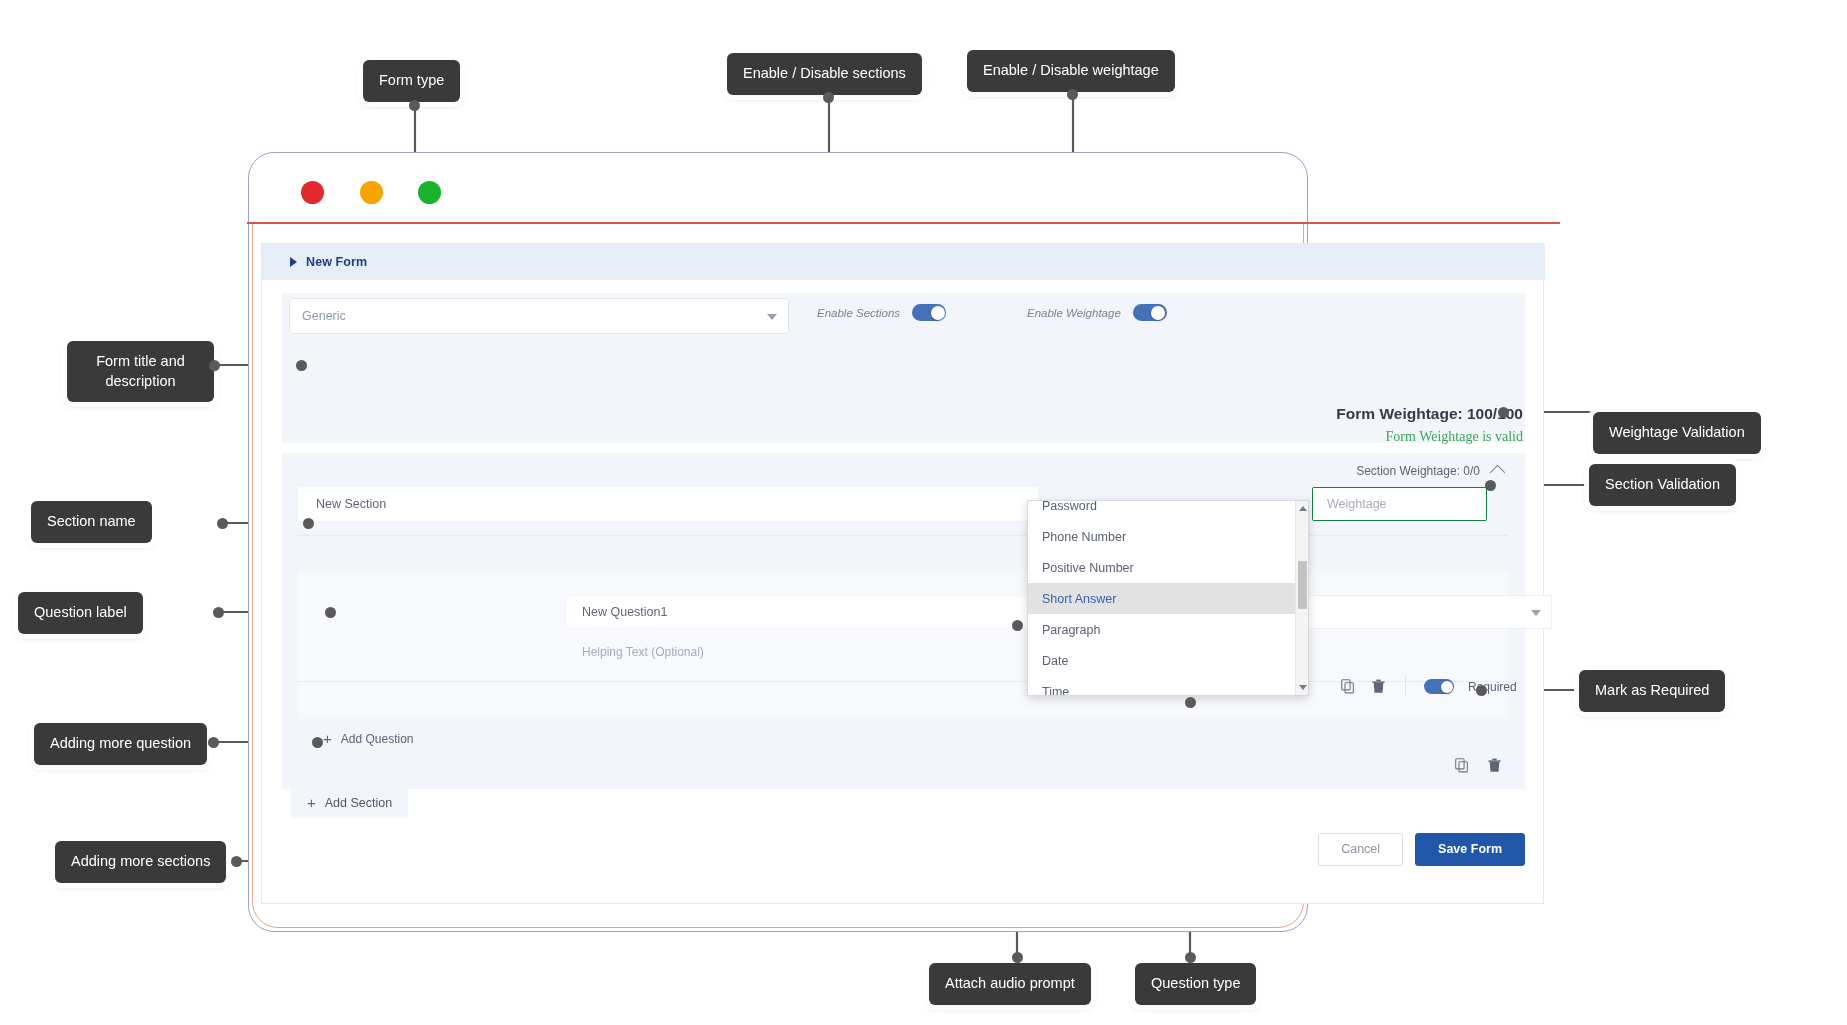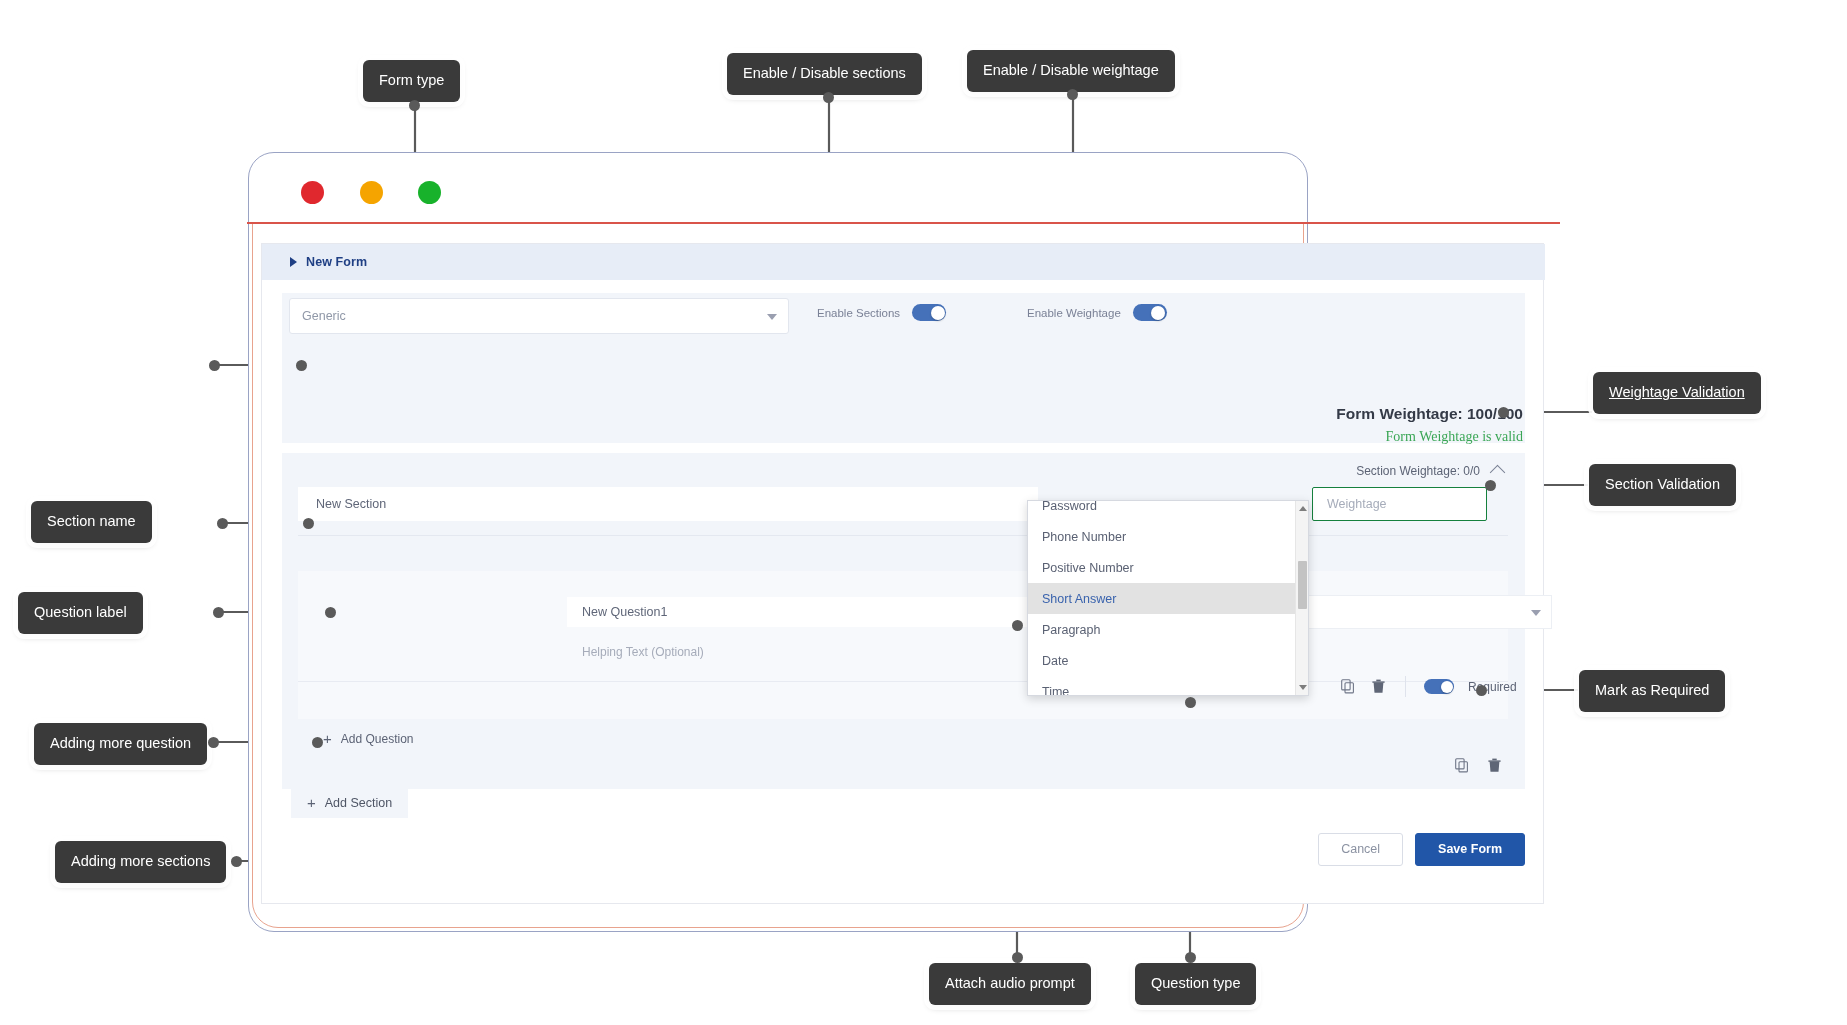--- a/index.html
+++ b/index.html
@@ -68,21 +68,21 @@
     background: #ffffff; border: 1px solid #e2e6ee; border-radius: 3px;
     display: flex; align-items: center; padding: 0 12px;
   }
   .type-select .sel-val { color: #9098a8; font-size: 12.5px; }
   .caret-down {
     position: absolute; right: 11px; top: 15px;
     width: 0; height: 0;
     border-top: 6px solid #9a9fb0;
     border-left: 5px solid transparent; border-right: 5px solid transparent;
   }
-  .toggle-group { position: absolute; display: flex; align-items: center; gap: 12px; }
+  .toggle-group { position: absolute; display: flex; align-items: center; gap: 12px; font-style: italic; }
   .toggle-group .tg-label { color: #7a8196; font-size: 11.5px; }
   .switch {
     position: relative; width: 34px; height: 17px; border-radius: 9px;
     background: #4571b9; flex: 0 0 auto;
   }
   .switch .knob {
     position: absolute; top: 1.5px; right: 1.5px; width: 14px; height: 14px;
     border-radius: 50%; background: #fff;
     box-shadow: 0 1px 2px rgba(0,0,0,.25);
   }
@@ -410,21 +410,23 @@
     <div class="dd-scroll">
       <span class="dd-arrow up"></span>
       <span class="dd-thumb"></span>
       <span class="dd-arrow down"></span>
     </div>
   </div>
 
   <div class="anno" style="left:363px; top:60px;padding-left:16px;">Form type</div>
   <div class="anno" style="left:727px; top:53px;">Enable / Disable sections</div>
   <div class="anno" style="left:967px; top:50px;">Enable / Disable weightage</div>
-  <div class="anno" style="left:1593px; top:372px;text-decoration:underline;">Weightage Validation</div>
+  <div class="anno" style="left:67px; top:341px; width:147px;">Form title and
+description</div>
+  <div class="anno" style="left:1593px; top:412px;">Weightage Validation</div>
   <div class="anno" style="left:1589px; top:464px;">Section Validation</div>
   <div class="anno" style="left:31px; top:501px;">Section name</div>
   <div class="anno" style="left:18px; top:592px;">Question label</div>
   <div class="anno" style="left:1579px; top:670px;">Mark as Required</div>
   <div class="anno" style="left:34px; top:723px;">Adding more question</div>
   <div class="anno" style="left:55px; top:841px;">Adding more sections</div>
   <div class="anno" style="left:929px; top:963px;">Attach audio prompt</div>
   <div class="anno" style="left:1135px; top:963px;">Question type</div>
 
   <div class="knobdot" style="left:409px; top:100px;"></div>

